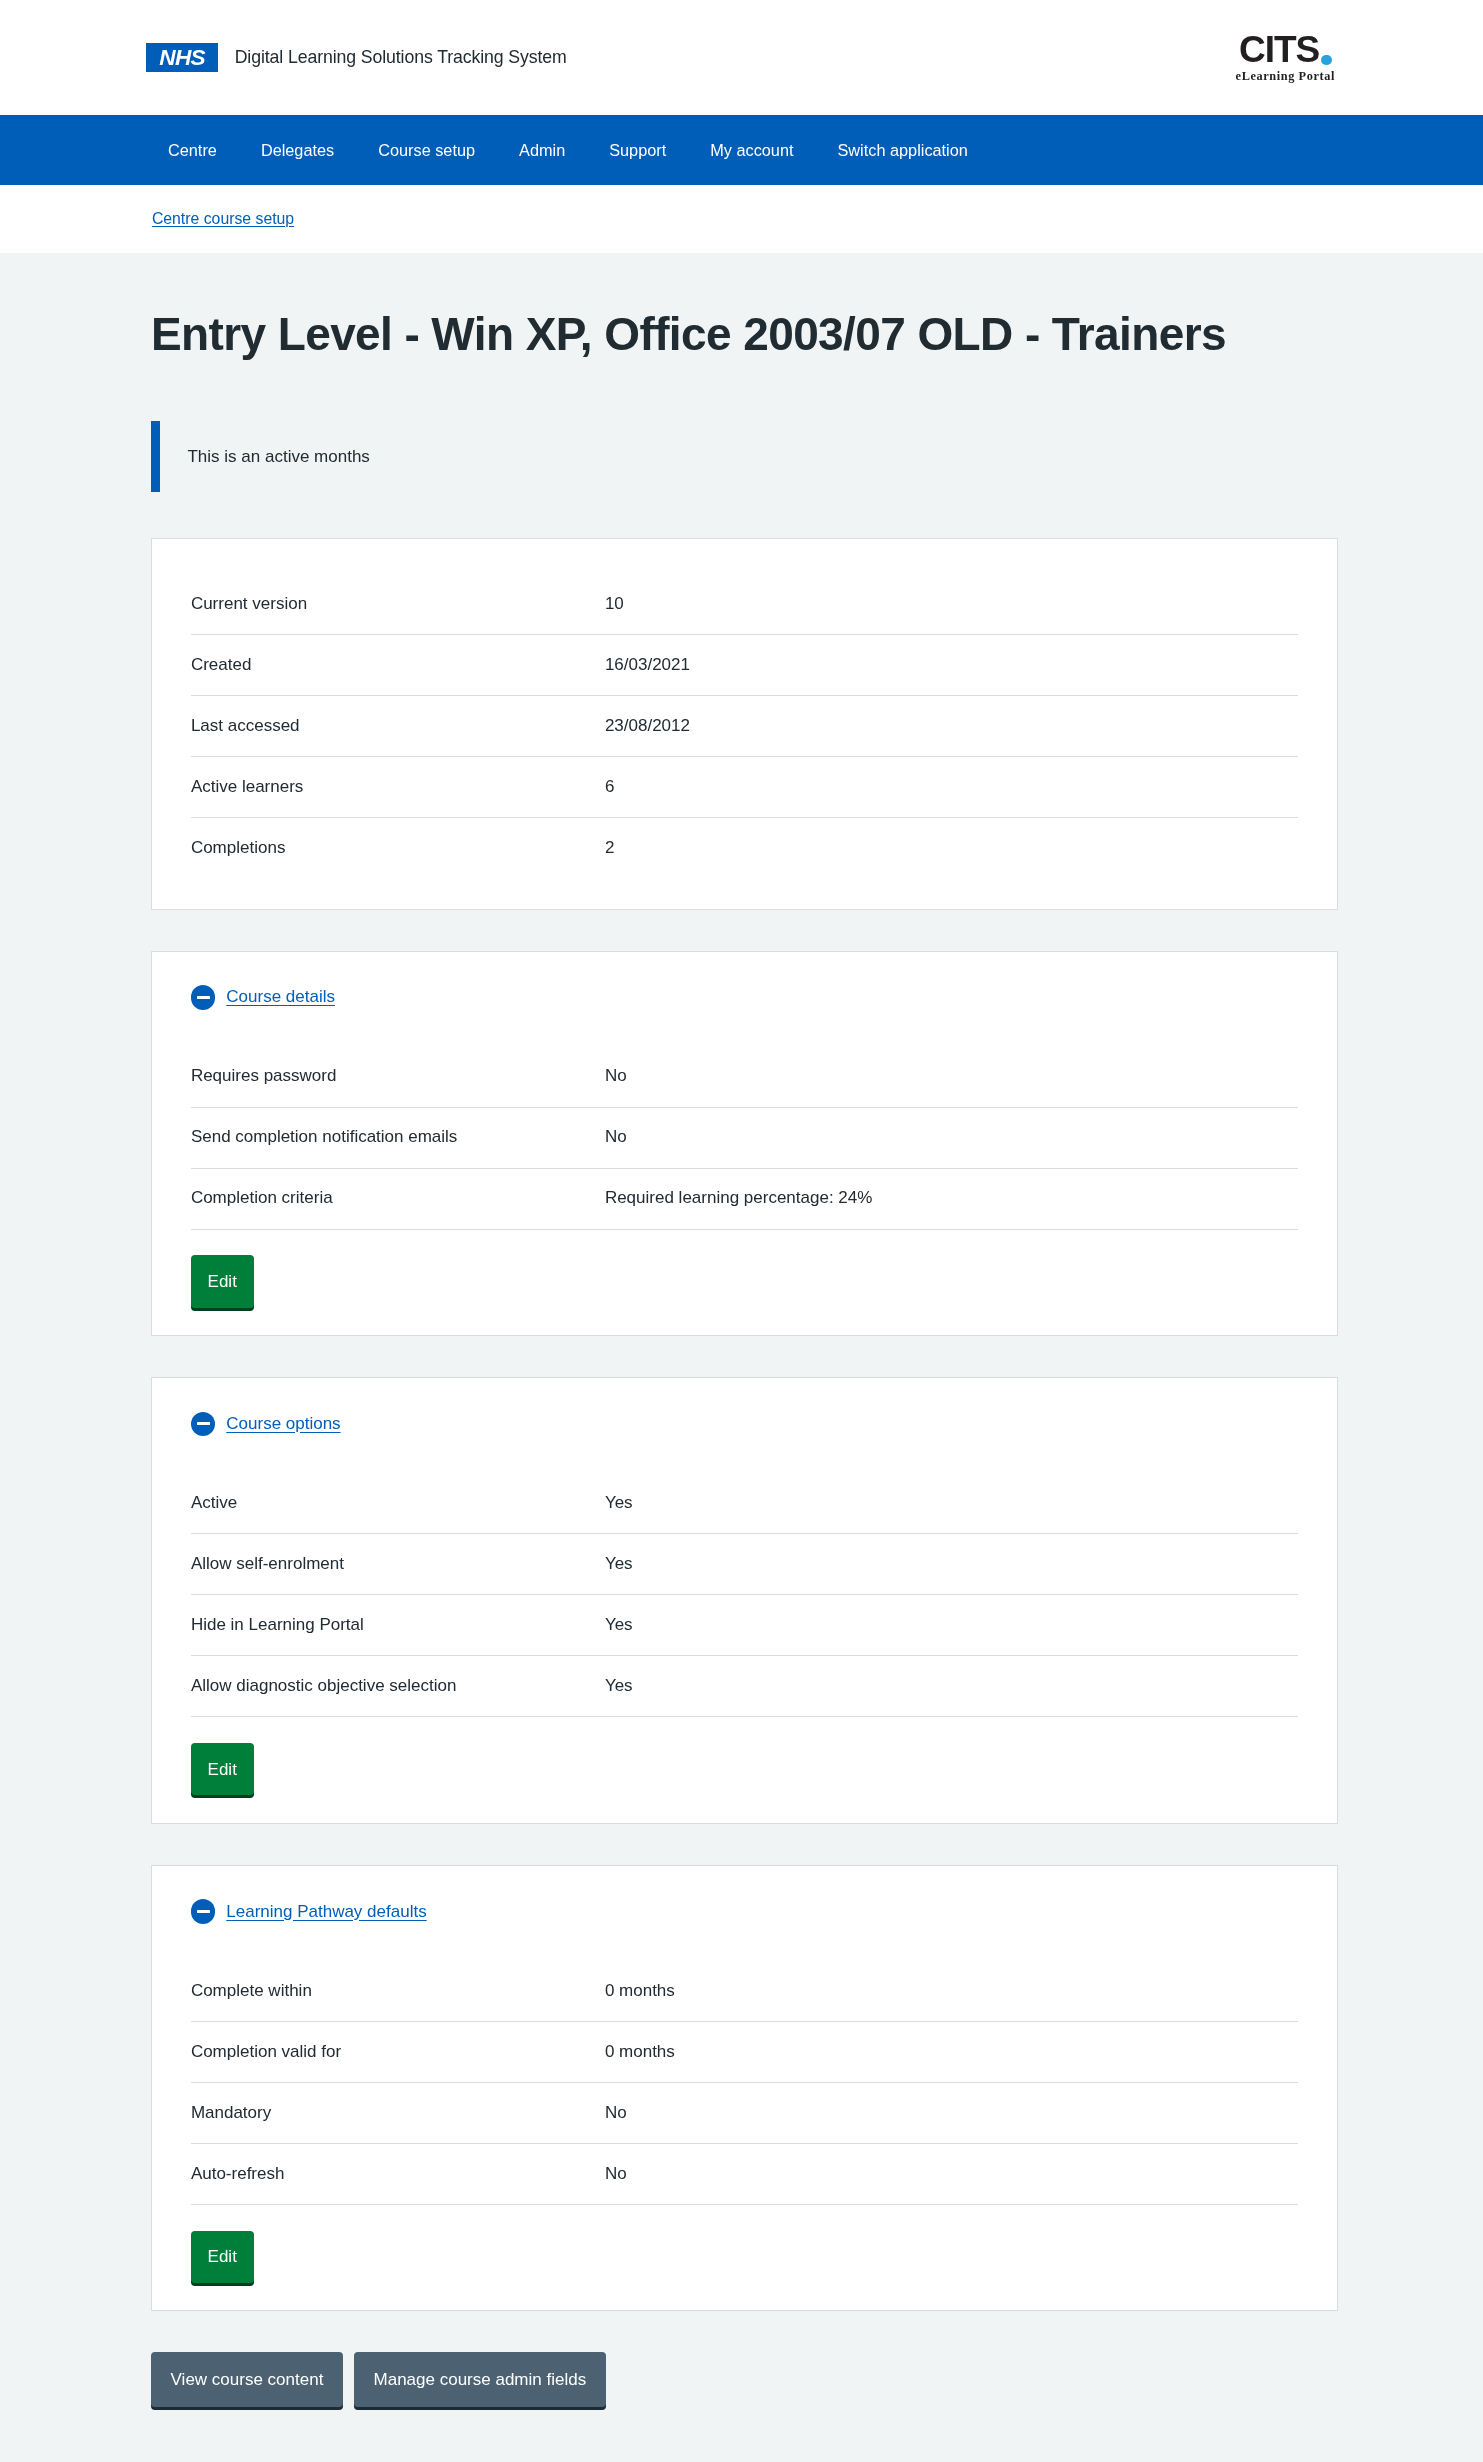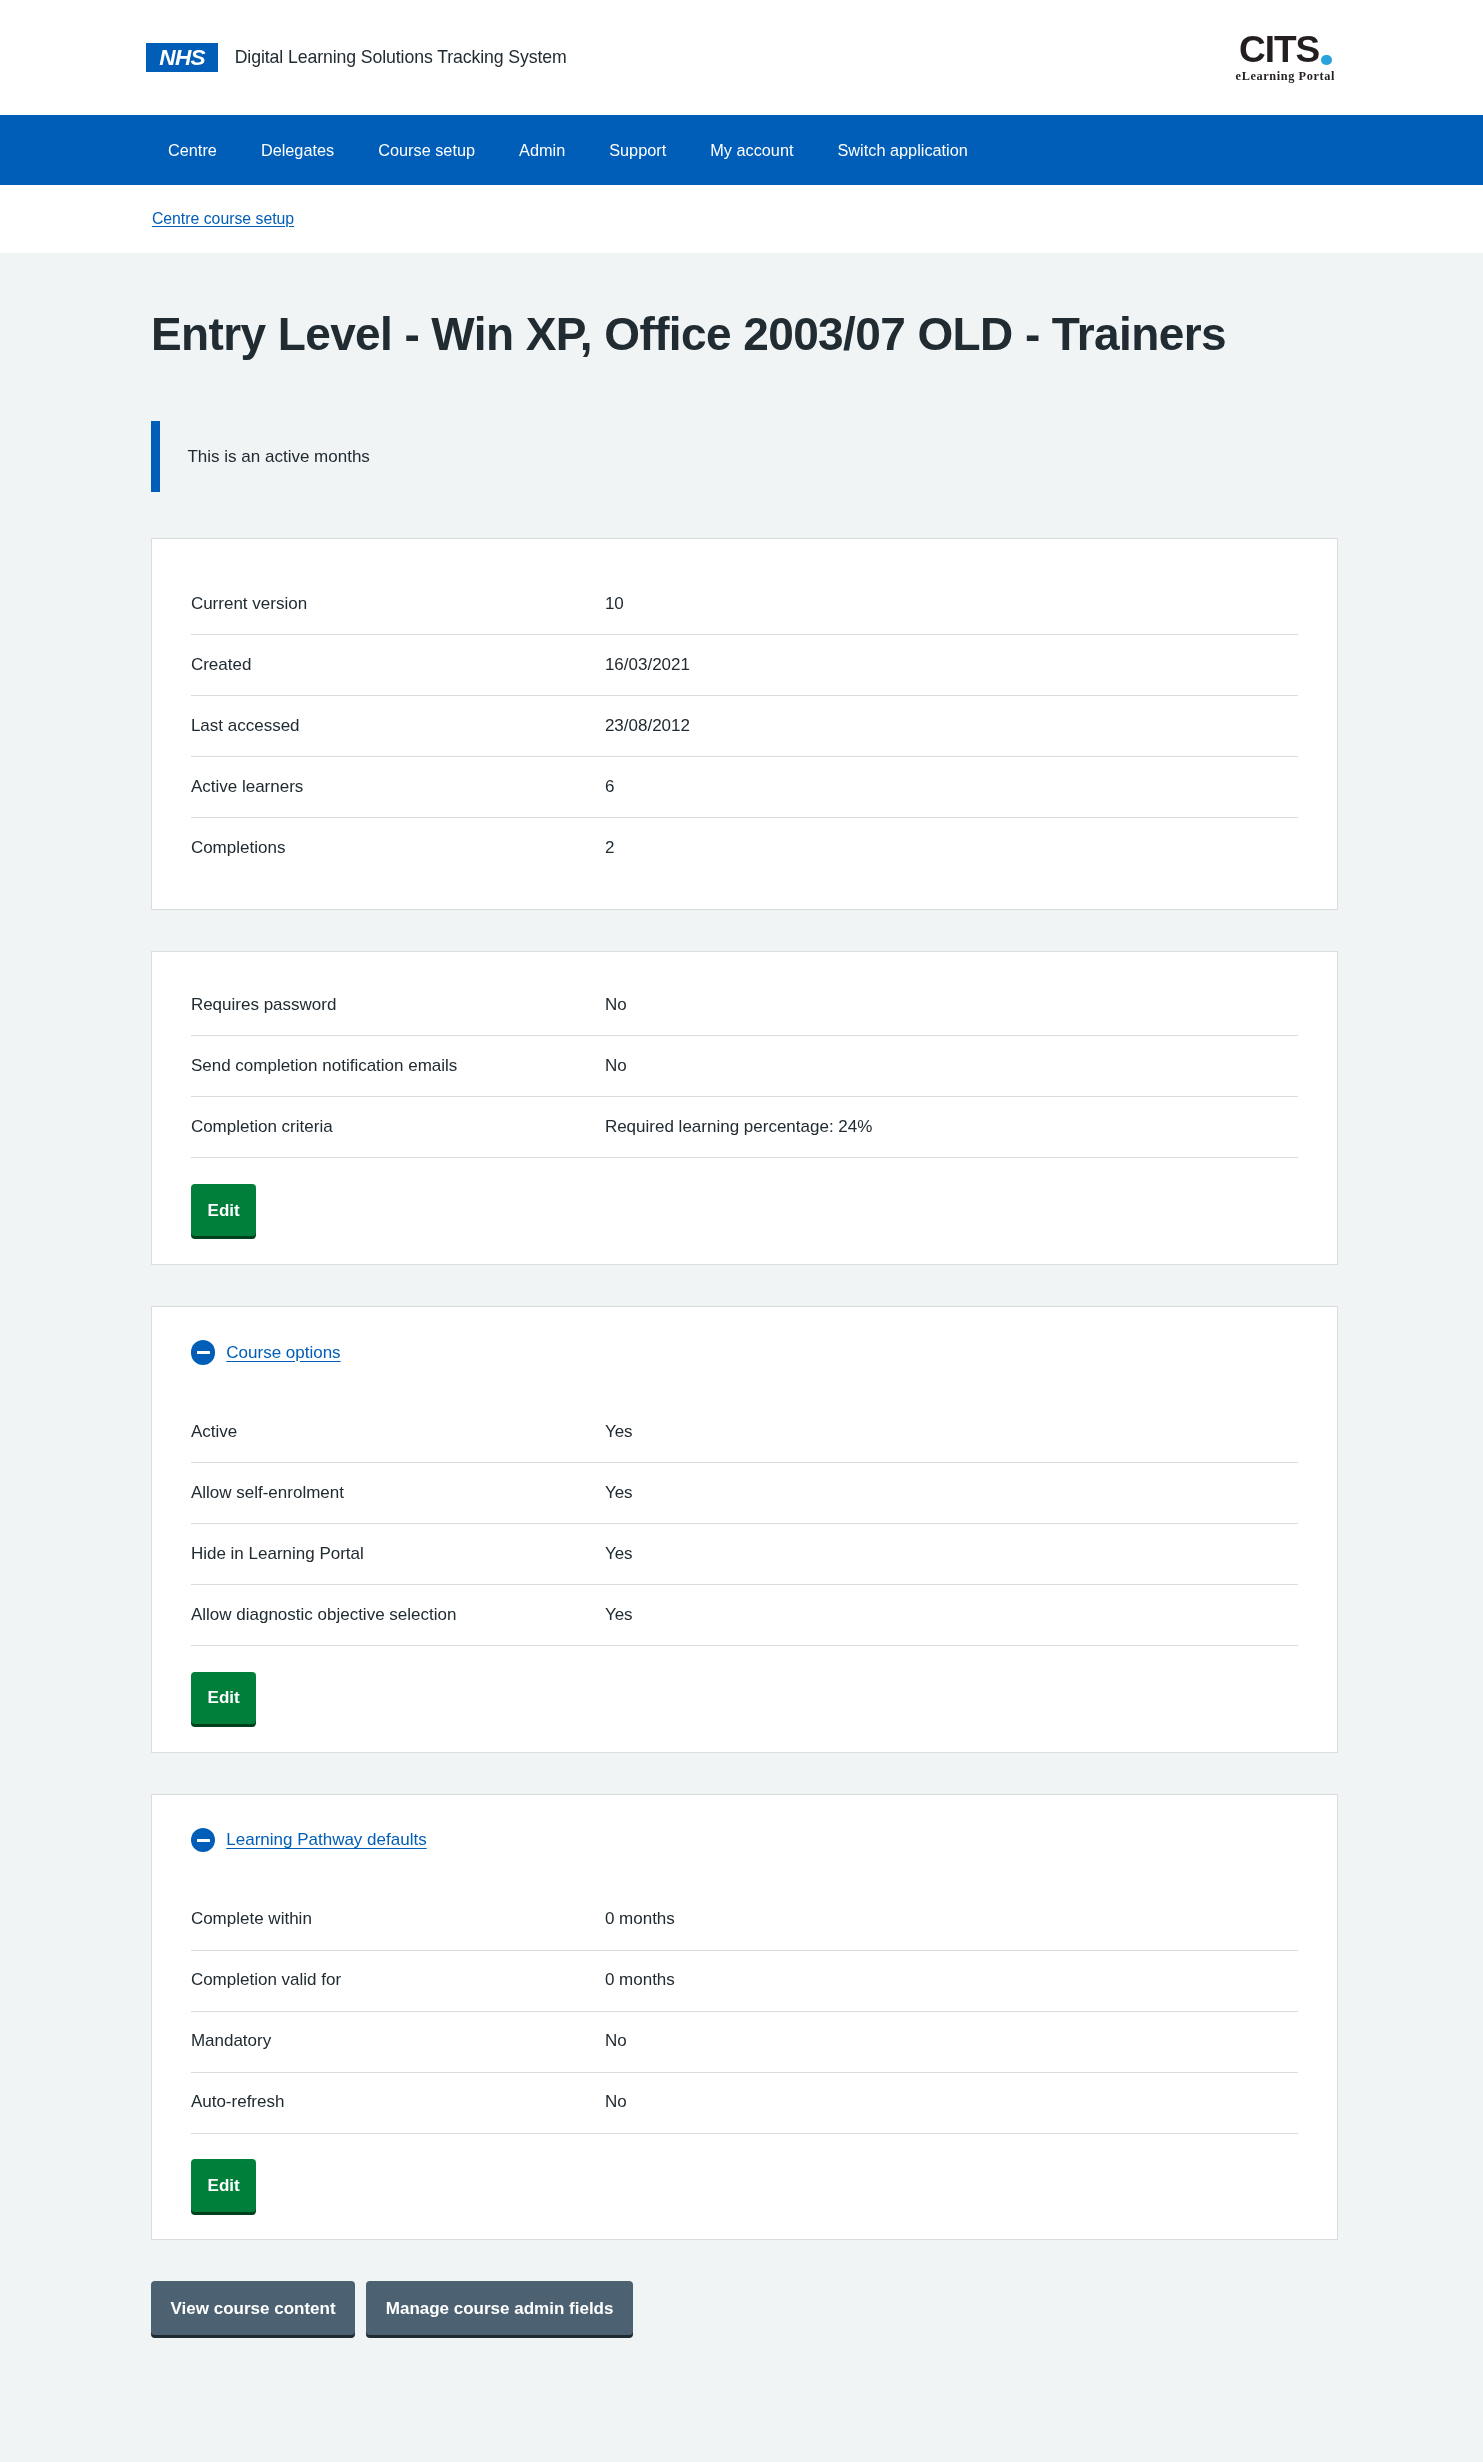--- a/index.html
+++ b/index.html
@@ -236,21 +236,21 @@
     line-height: 1.45;
   }
 
   
   .btn {
     display: inline-block;
     border: none;
     border-radius: 3.9px;
     color: #ffffff;
     font-size: 17px;
-    font-weight: 700;
+    font-weight: 400;
     line-height: 1;
     cursor: pointer;
     font-family: "Liberation Sans", sans-serif;
     text-decoration: none;
     text-align: left;
   }
   .btn-green {
     background: #007f3b;
     box-shadow: 0 3px 0 #00401e;
     padding: 17.7px 16.7px 17.7px 16.7px;
@@ -338,21 +338,26 @@
             </tr>
             <tr>
               <th>Completions</th>
               <td>2</td>
             </tr>
           </tbody>
       </table>
     </section>
 
     <div id="sections-host">
-        <section class="card"><table class="dl-table">
+        <section class="card"><div class="section-head">
+            <span class="toggle-icon">
+              <span class="bar"></span>
+            </span>
+            <a class="section-link" href="#">Course details</a>
+          </div><table class="dl-table">
             <tbody>
               <tr>
                 <th>Requires password</th>
                 <td>No</td>
               </tr>
               <tr>
                 <th>Send completion notification emails</th>
                 <td>No</td>
               </tr>
               <tr>

